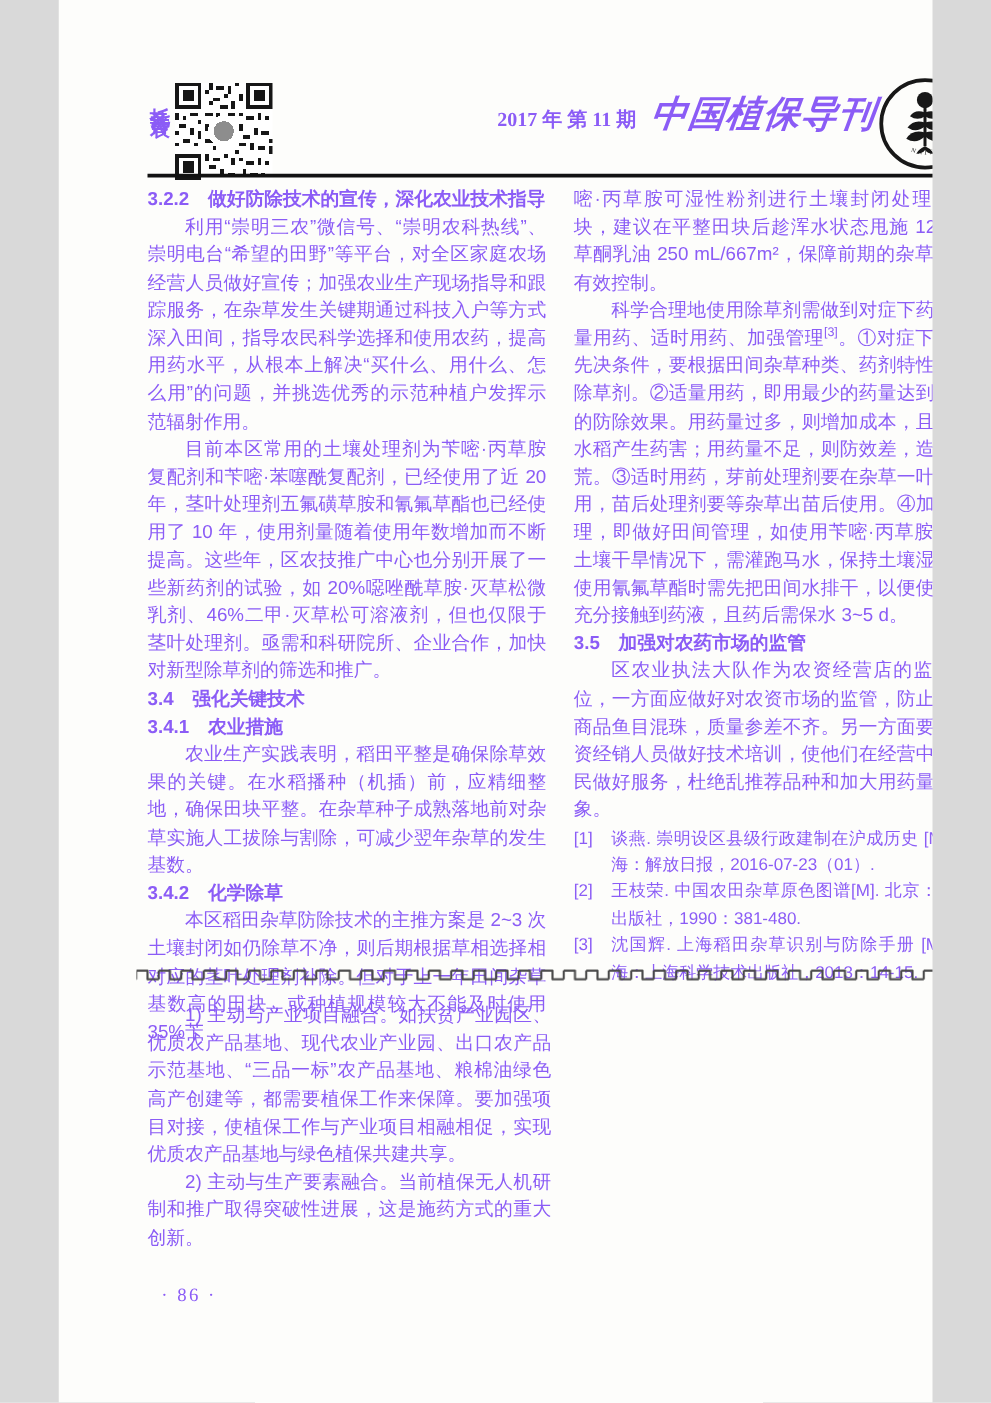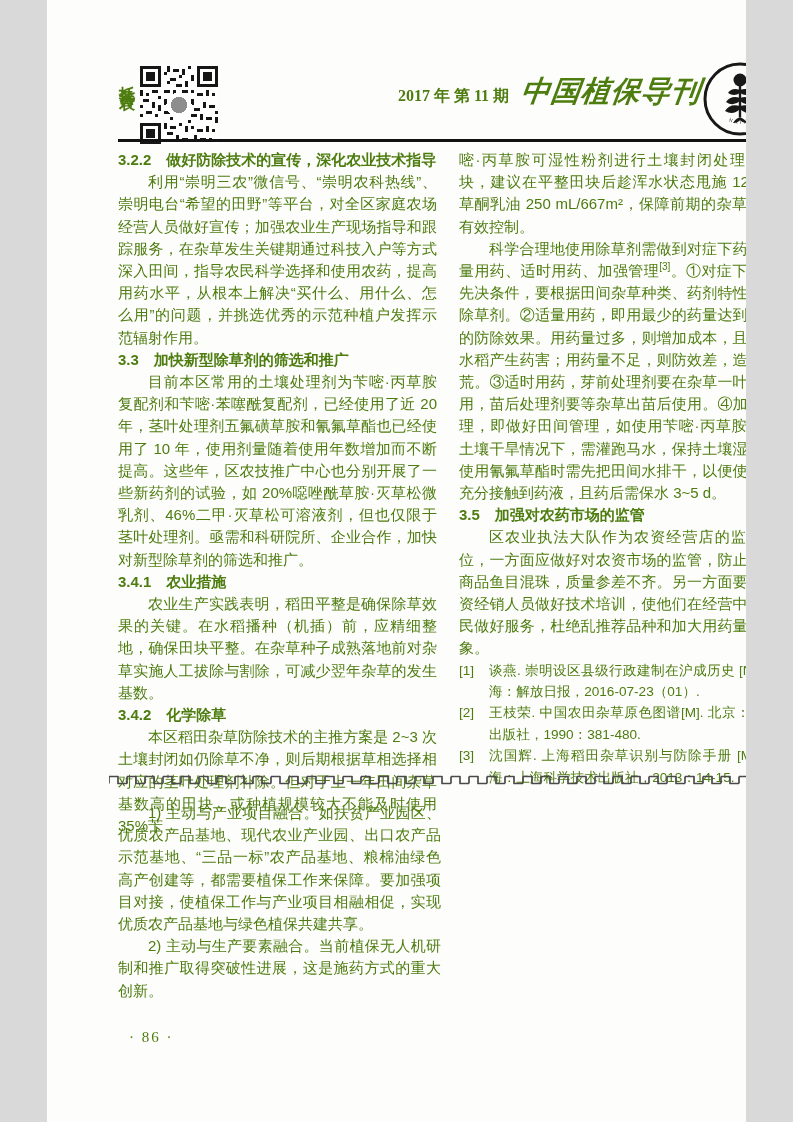--- a/index.html
+++ b/index.html
@@ -1,17 +1,17 @@
 <!DOCTYPE html>
 <html><head>
 <meta charset="utf-8">
 <style>
   html,body{margin:0;padding:0;background:#d9d9d9;}
   .page{position:relative;width:676px;height:1122px;margin:0 auto;background:#fdfdfb;
-        font-family:"Liberation Sans",sans-serif;color:#4d7c0f;overflow:hidden;padding-left:23px;}
+        font-family:"Liberation Sans",sans-serif;color:#8b5cf6;overflow:hidden;padding-left:23px;}
 
   
   .qr-label{position:absolute;left:69px;top:73px;writing-mode:vertical-rl;text-orientation:upright;
             font-weight:bold;font-size:16px;letter-spacing:3px;}
   .qr-svg{position:absolute;left:93px;top:66px;}
   .journal-info{position:absolute;left:240px;top:72px;width:414px;text-align:right;}
   .issue-line{display:flex;justify-content:flex-end;align-items:baseline;gap:12px;
               font-family:"Liberation Serif",serif;font-weight:bold;font-size:16px;}
   .cal-title{display:inline-block;font-size:29px;font-weight:bold;font-style:italic;
              transform:skewX(-7deg);letter-spacing:1px;}
@@ -100,22 +100,22 @@
       <textPath href="#sealBotArc" startOffset="26%">NATESC</textPath>
     </text>
   </svg>
 
   <div class="header-rule"></div>
 
   <main class="cols top">
     <div class="col">
       <p class="h">3.2.2　做好防除技术的宣传，深化农业技术指导</p>
       <p class="p">利用“崇明三农”微信号、“崇明农科热线”、崇明电台“希望的田野”等平台，对全区家庭农场经营人员做好宣传；加强农业生产现场指导和跟踪服务，在杂草发生关键期通过科技入户等方式深入田间，指导农民科学选择和使用农药，提高用药水平，从根本上解决“买什么、用什么、怎么用”的问题，并挑选优秀的示范种植户发挥示范辐射作用。</p>
-      <p class="h">3.3　加快新型除草剂的筛选和推广</p>
       <p class="p">目前本区常用的土壤处理剂为苄嘧·丙草胺复配剂和苄嘧·苯噻酰复配剂，已经使用了近 20 年，茎叶处理剂五氟磺草胺和氰氟草酯也已经使用了 10 年，使用剂量随着使用年数增加而不断提高。这些年，区农技推广中心也分别开展了一些新药剂的试验，如 20%噁唑酰草胺·灭草松微乳剂、46%二甲·灭草松可溶液剂，但也仅限于茎叶处理剂。亟需和科研院所、企业合作，加快对新型除草剂的筛选和推广。</p>
+      <p class="h">3.4　强化关键技术</p>
       <p class="h">3.4.1　农业措施</p>
       <p class="p">农业生产实践表明，稻田平整是确保除草效果的关键。在水稻播种（机插）前，应精细整地，确保田块平整。在杂草种子成熟落地前对杂草实施人工拔除与割除，可减少翌年杂草的发生基数。</p>
       <p class="h">3.4.2　化学除草</p>
       <p class="p">本区稻田杂草防除技术的主推方案是 2~3 次土壤封闭如仍除草不净，则后期根据草相选择相对应的茎叶处理剂补除。但对于上一年田间杂草基数高的田块，或种植规模较大不能及时使用 35%苄</p>
     </div>
 
     <div class="col">
       <p class="p noind">嘧·丙草胺可湿性粉剂进行土壤封闭处理的田块，建议在平整田块后趁浑水状态甩施 12%噁草酮乳油 250 mL/667m²，保障前期的杂草得到有效控制。</p>
       <p class="p"><span>科学合理地使用除草剂需做到对症下药、适量用药、适时用药、加强管理</span><sup class="supref">[3]</sup><span>。①对症下药是先决条件，要根据田间杂草种类、药剂特性选用除草剂。②适量用药，即用最少的药量达到最好的防除效果。用药量过多，则增加成本，且易对水稻产生药害；用药量不足，则防效差，造成草荒。③适时用药，芽前处理剂要在杂草一叶期前用，苗后处理剂要等杂草出苗后使用。④加强管理，即做好田间管理，如使用苄嘧·丙草胺后在土壤干旱情况下，需灌跑马水，保持土壤湿润；使用氰氟草酯时需先把田间水排干，以便使杂草充分接触到药液，且药后需保水 3~5 d。</span></p>
       <p class="h">3.5　加强对农药市场的监管</p>

